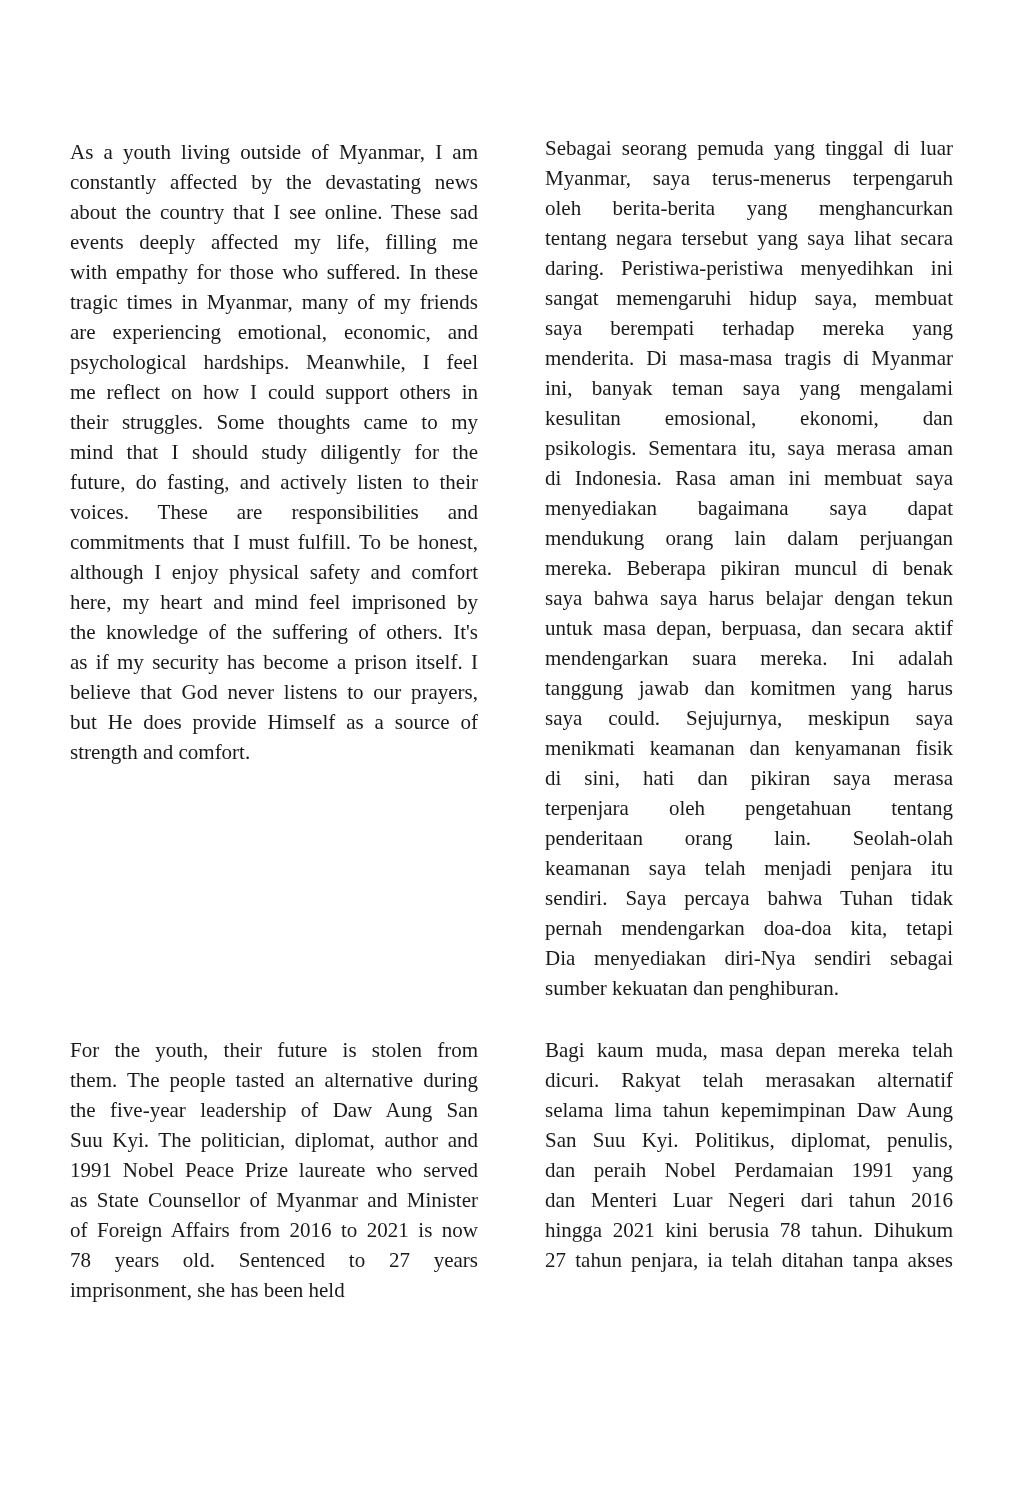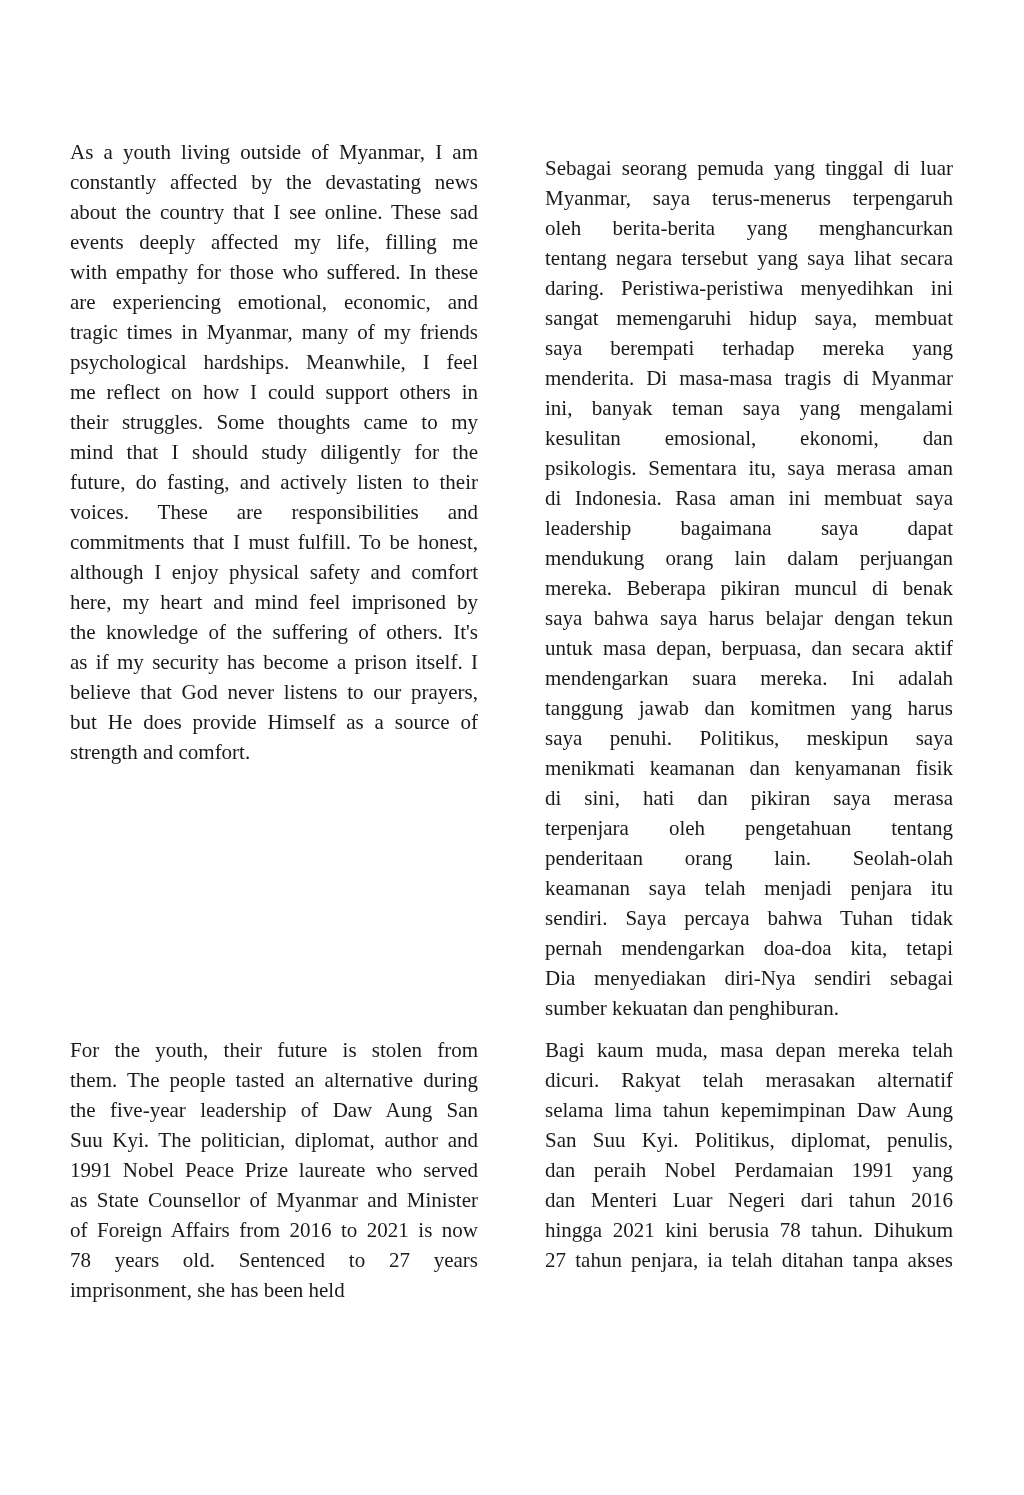--- a/index.html
+++ b/index.html
@@ -53,22 +53,22 @@
 
 <div class="page">
 
   <div class="col col-left">
     <div class="para" style="top:137px;">
       <span class="line">As a youth living outside of Myanmar, I am</span>
       <span class="line">constantly affected by the devastating news</span>
       <span class="line">about the country that I see online. These sad</span>
       <span class="line">events deeply affected my life, filling me</span>
       <span class="line">with empathy for those who suffered. In these</span>
+      <span class="line">tragic times in Myanmar, many of my friends</span>
       <span class="line">are experiencing emotional, economic, and</span>
-      <span class="line">tragic times in Myanmar, many of my friends</span>
       <span class="line">psychological hardships. Meanwhile, I feel</span>
       <span class="line">me reflect on how I could support others in</span>
       <span class="line">their struggles. Some thoughts came to my</span>
       <span class="line">mind that I should study diligently for the</span>
       <span class="line">future, do fasting, and actively listen to their</span>
       <span class="line">voices. These are responsibilities and</span>
       <span class="line">commitments that I must fulfill. To be honest,</span>
       <span class="line">although I enjoy physical safety and comfort</span>
       <span class="line">here, my heart and mind feel imprisoned by</span>
       <span class="line">the knowledge of the suffering of others. It's</span>
@@ -85,41 +85,41 @@
       <span class="line">Suu Kyi. The politician, diplomat, author and</span>
       <span class="line">1991 Nobel Peace Prize laureate who served</span>
       <span class="line">as State Counsellor of Myanmar and Minister</span>
       <span class="line">of Foreign Affairs from 2016 to 2021 is now</span>
       <span class="line">78 years old. Sentenced to 27 years</span>
       <span class="line last">imprisonment, she has been held</span>
     </div>
   </div>
 
   <div class="col col-right">
-    <div class="para" style="top:153px;">
+    <div class="para" style="top:133px;">
       <span class="line">Sebagai seorang pemuda yang tinggal di luar</span>
       <span class="line">Myanmar, saya terus-menerus terpengaruh</span>
       <span class="line">oleh berita-berita yang menghancurkan</span>
       <span class="line">tentang negara tersebut yang saya lihat secara</span>
       <span class="line">daring. Peristiwa-peristiwa menyedihkan ini</span>
       <span class="line">sangat memengaruhi hidup saya, membuat</span>
       <span class="line">saya berempati terhadap mereka yang</span>
       <span class="line">menderita. Di masa-masa tragis di Myanmar</span>
       <span class="line">ini, banyak teman saya yang mengalami</span>
       <span class="line">kesulitan emosional, ekonomi, dan</span>
       <span class="line">psikologis. Sementara itu, saya merasa aman</span>
       <span class="line">di Indonesia. Rasa aman ini membuat saya</span>
-      <span class="line">leadership bagaimana saya dapat</span>
+      <span class="line">menyediakan bagaimana saya dapat</span>
       <span class="line">mendukung orang lain dalam perjuangan</span>
       <span class="line">mereka. Beberapa pikiran muncul di benak</span>
       <span class="line">saya bahwa saya harus belajar dengan tekun</span>
       <span class="line">untuk masa depan, berpuasa, dan secara aktif</span>
       <span class="line">mendengarkan suara mereka. Ini adalah</span>
       <span class="line">tanggung jawab dan komitmen yang harus</span>
-      <span class="line">saya penuhi. Politikus, meskipun saya</span>
+      <span class="line">saya could. Sejujurnya, meskipun saya</span>
       <span class="line">menikmati keamanan dan kenyamanan fisik</span>
       <span class="line">di sini, hati dan pikiran saya merasa</span>
       <span class="line">terpenjara oleh pengetahuan tentang</span>
       <span class="line">penderitaan orang lain. Seolah-olah</span>
       <span class="line">keamanan saya telah menjadi penjara itu</span>
       <span class="line">sendiri. Saya percaya bahwa Tuhan tidak</span>
       <span class="line">pernah mendengarkan doa-doa kita, tetapi</span>
       <span class="line">Dia menyediakan diri-Nya sendiri sebagai</span>
       <span class="line last">sumber kekuatan dan penghiburan.</span>
     </div>

